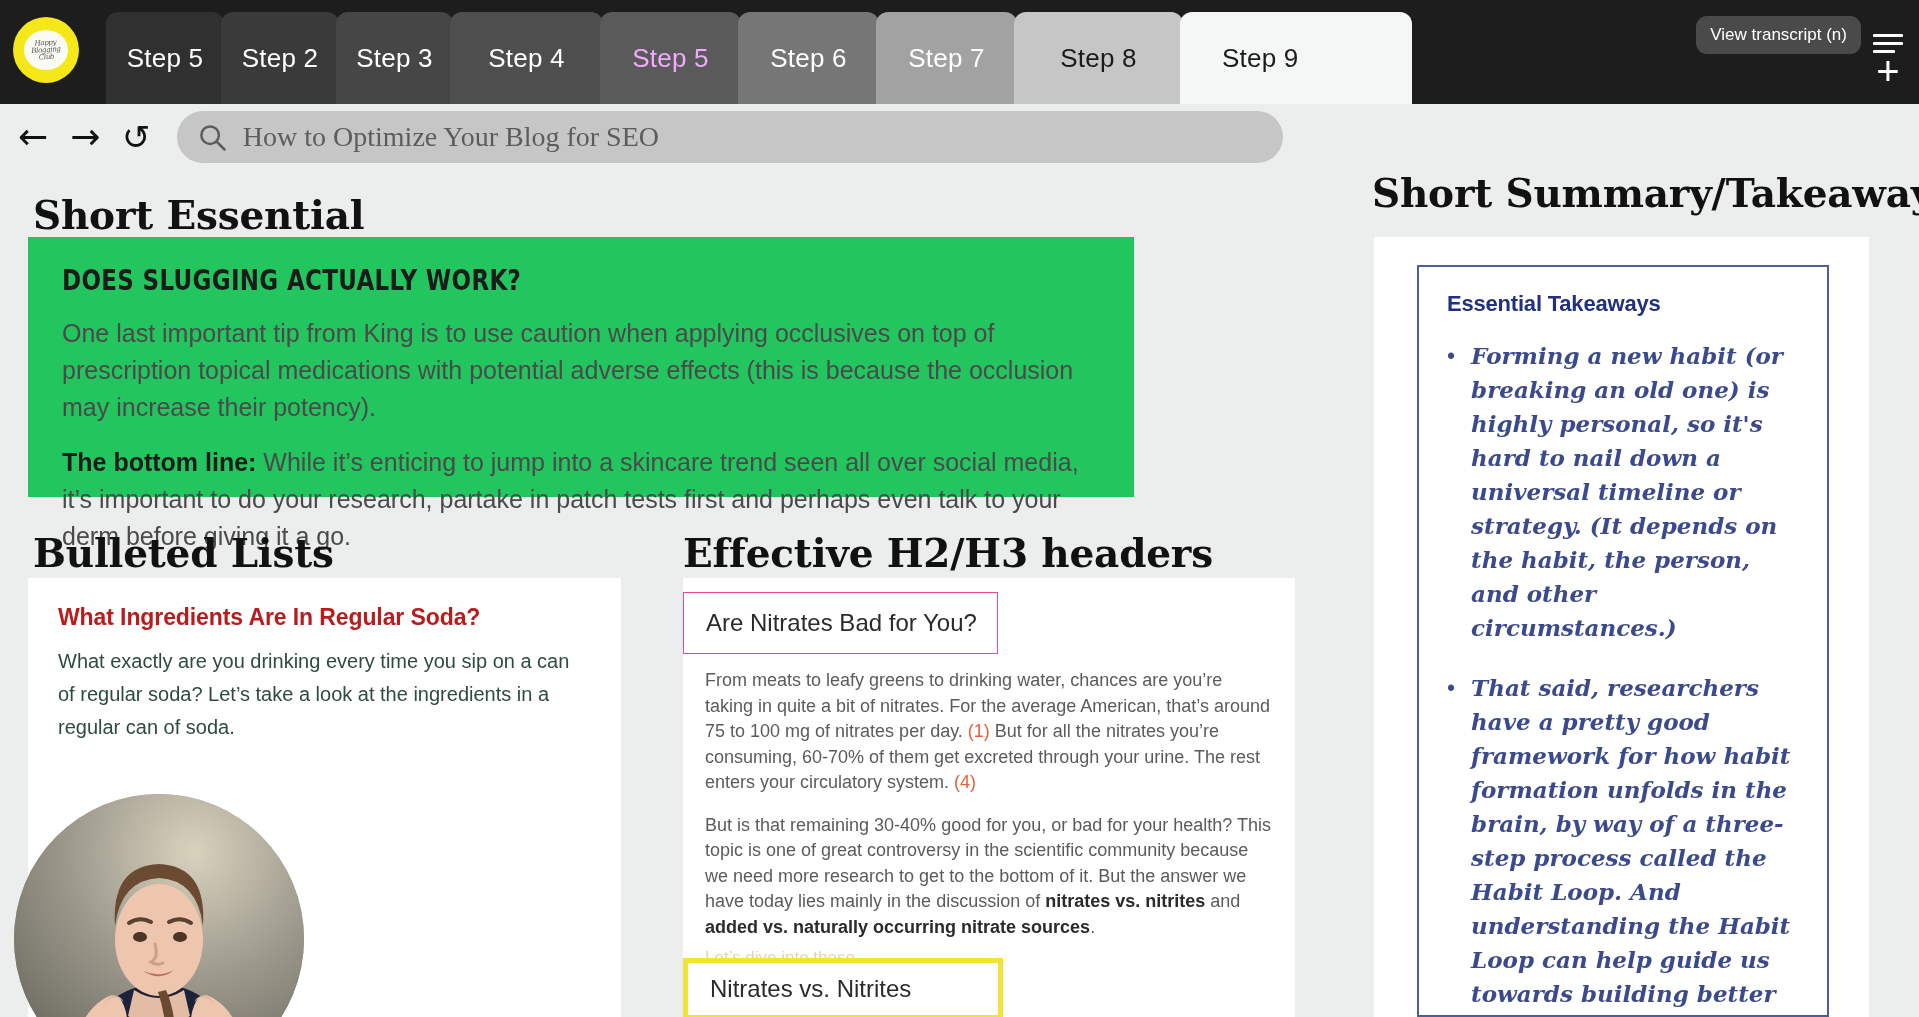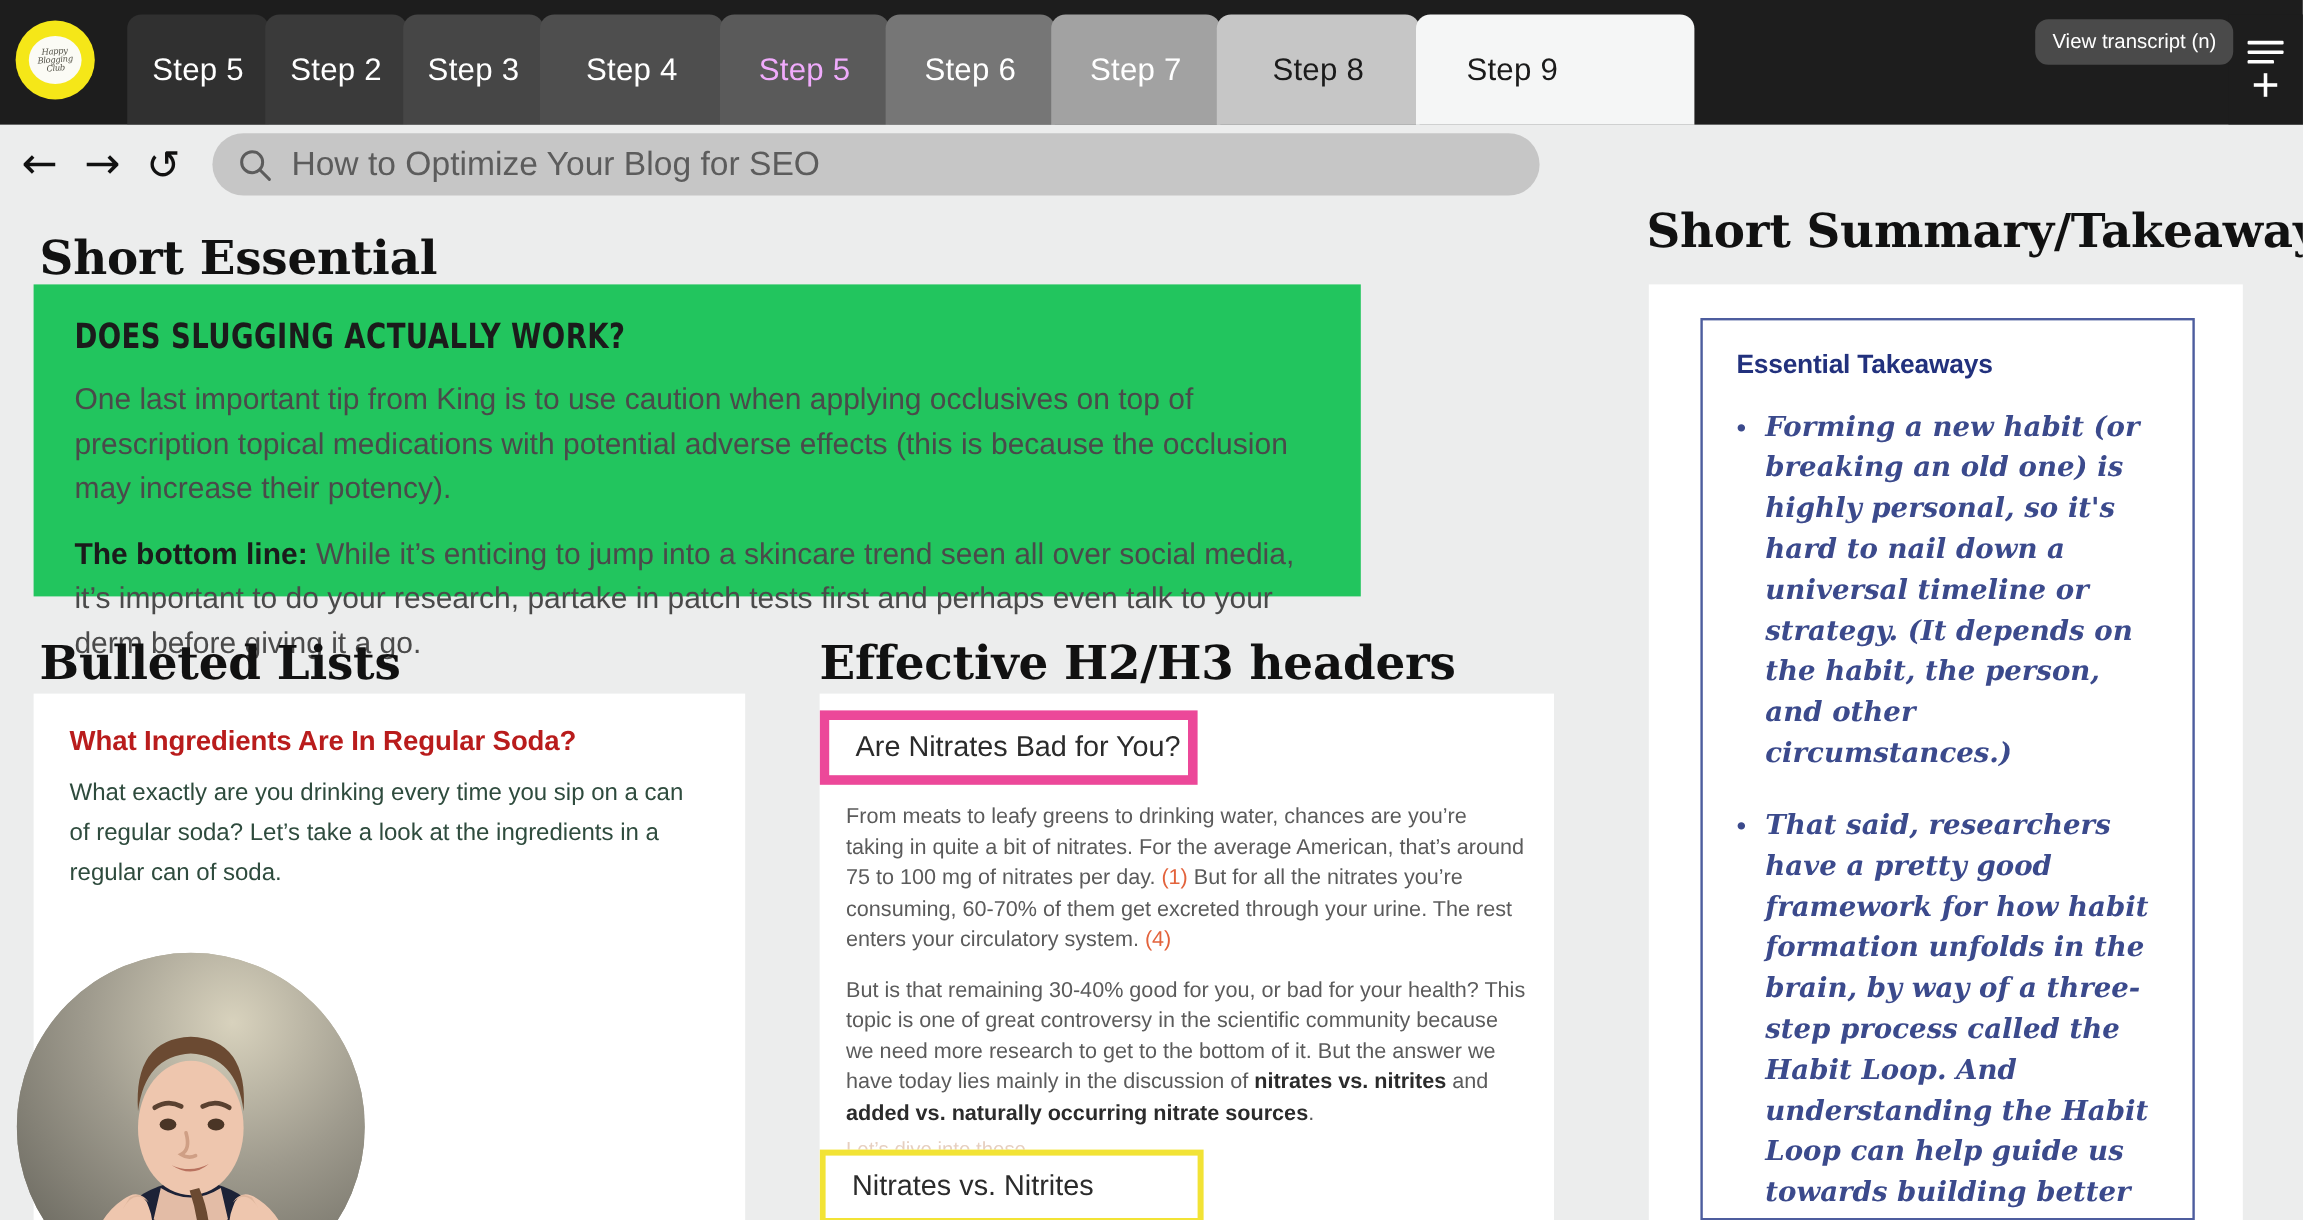--- a/index.html
+++ b/index.html
@@ -106,21 +106,21 @@
   .urlbar {
     margin-left:26px;
     width:1106px; height:52px;
     background:#c6c6c6; border-radius:26px;
     display:flex; align-items:center;
     padding:0 20px; cursor:text;
   }
   .search-ico { width:30px; height:30px; flex:none; margin-right:16px; }
   .url-text {
     font-size:28px; color:#5c5c5c;
-    font-family:Liberation Sans, sans-serif;
+    font-family:Liberation Serif, serif;
     white-space:nowrap; overflow:hidden;
   }
 
   
   .page {
     position:absolute; top:170px; left:0;
     width:1919px; height:847px;
     background:#eceded;
     overflow:hidden;
   }
@@ -175,21 +175,21 @@
   #headers-title { position:absolute; left:683px; top:360px; }
   .card-nitr {
     position:absolute; left:683px; top:408px;
     width:612px; height:440px;
     background:#ffffff;
     overflow:hidden;
   }
   .nitr-h-wrap {
     position:absolute; left:0px; top:14px;
     width:315px; height:62px;
-    border:8px solid #ec4899;
+    border:1px solid #ec4899;
     background:#ffffff;
     display:flex; align-items:center;
     padding-left:22px;
   }
   .nitr-h { font-size:24px; color:#2b2b2b; }
   .nitr-body {
     position:absolute; left:22px; top:90px;
     width:566px;
   }
   .nitr-p {

